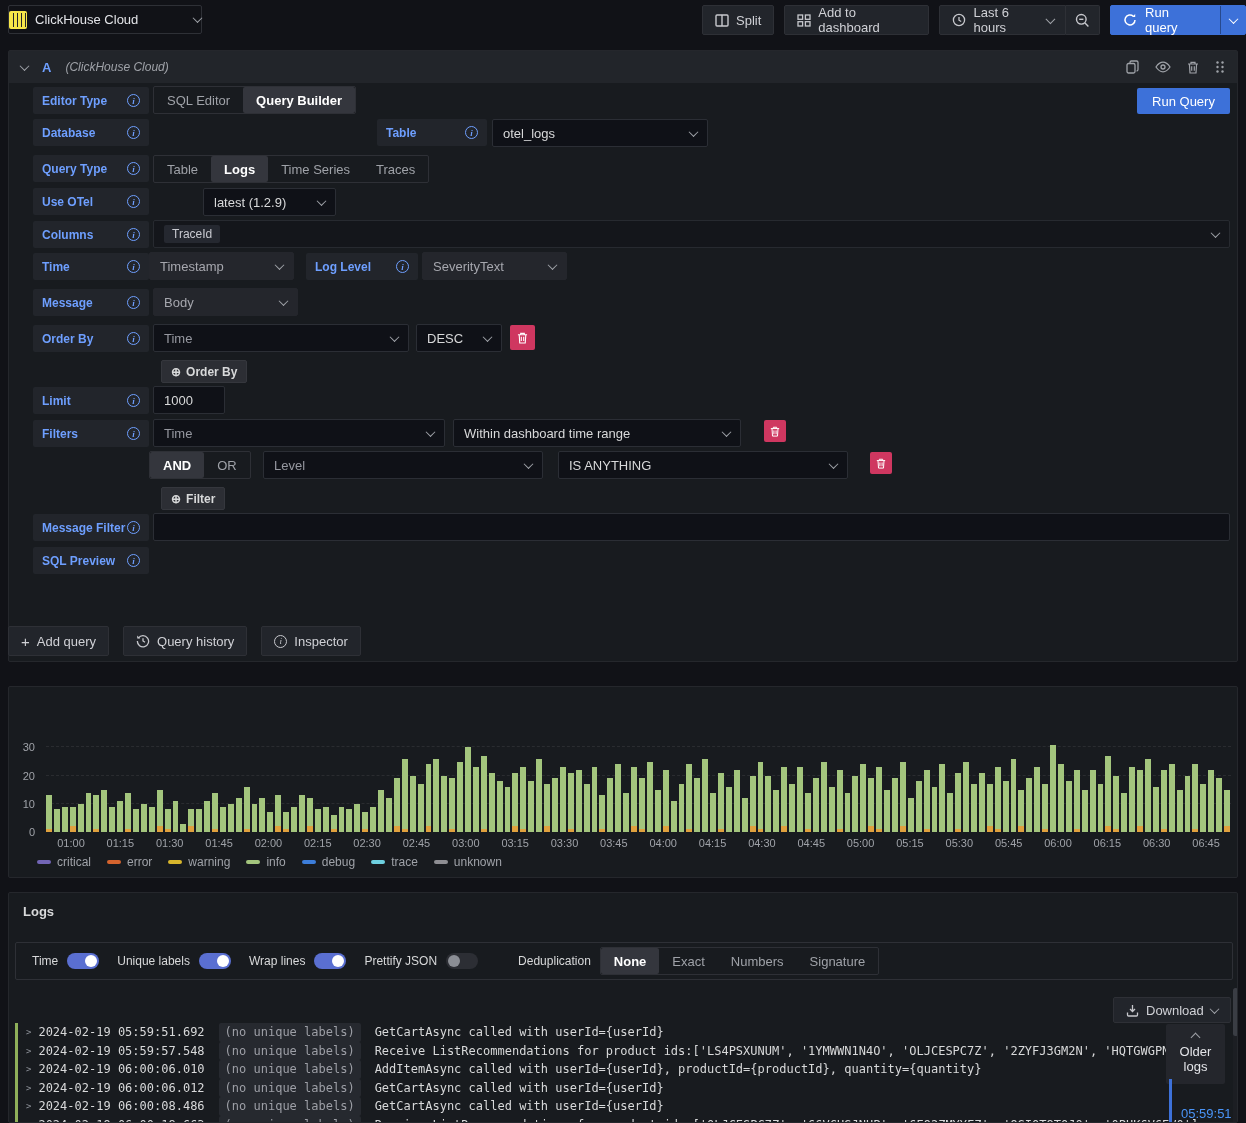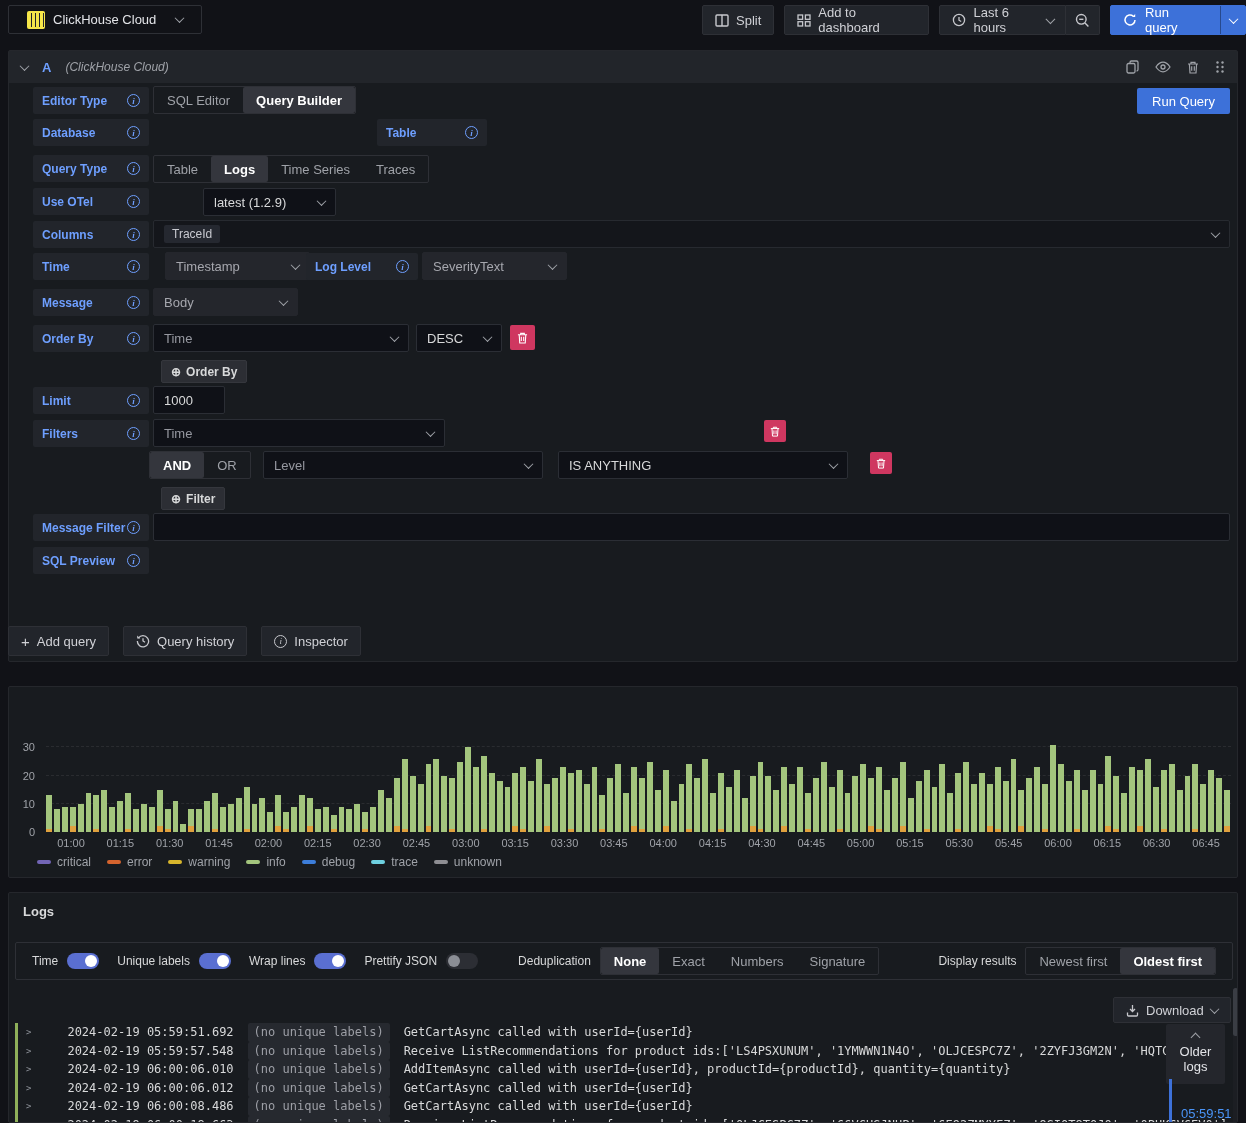--- a/index.html
+++ b/index.html
@@ -33,21 +33,21 @@
   .toggle.on .knob{ left:auto; right:2px; background:#fff; }
   .trash{ width:25px; height:25px; border-radius:2px; background:#cf3760; display:inline-flex;
           align-items:center; justify-content:center; cursor:pointer; flex:none; }
   .addbtn{ display:inline-flex; align-items:center; gap:5px; background:#2c2e34; border:1px solid #35373d;
            border-radius:2px; color:#d8d9da; font-size:12px; font-weight:600; height:23px; padding:0 9px; cursor:pointer; }
   .icon{ display:inline-flex; align-items:center; justify-content:center; }
   svg{ display:block; }
 
   
   .ds-picker{ left:8px; top:5px; width:194px; height:29px; background:#111217; border:1px solid #2e3036;
-              border-radius:2px; display:flex; align-items:center; padding:0 18px; gap:8px; cursor:pointer; }
+              border-radius:2px; display:flex; align-items:center; padding:0 0; gap:8px; cursor:pointer; }
   .ch-logo{ width:18px; height:18px; border-radius:2px; background:#f6e649;
             background-image:repeating-linear-gradient(90deg,#23242a 1px,#23242a 2.5px,transparent 2.5px,transparent 5px);
             background-position:1px 0; background-size:16px 14px; background-repeat:no-repeat; background-origin:content-box; padding:2px; }
   .ds-picker .name{ font-size:13px; color:#e3e4e8; flex:1; }
   .runq{ background:#3d71d9; border-color:#3d71d9; color:#fff; font-weight:500; padding:0; }
   .runq .main{ display:flex; align-items:center; gap:8px; padding:0 12px; height:100%; }
   .runq .dd{ display:flex; align-items:center; justify-content:center; width:26px; height:100%; border-left:1px solid rgba(0,0,0,.35); }
   .runq .chev{ border-color:#fff; }
 
   
@@ -72,21 +72,21 @@
   .legend .li{ display:flex; gap:6px; align-items:center; color:#9fa2a8; font-size:12px; cursor:pointer; }
   .legend .sw{ width:14px; height:4px; border-radius:2px; }
 
   
   .ctrlbar{ border:1px solid #2e3036; border-radius:2px; display:flex; align-items:center; padding:0 16px; gap:10px; }
   .ctl-label{ font-size:12px; font-weight:500; color:#d8d9da; white-space:nowrap; }
   .group{ display:flex; align-items:center; gap:9px; margin-right:18px; }
   .logrow{ display:flex; align-items:flex-start; font-family:"DejaVu Sans Mono", monospace; font-size:12px;
            line-height:18.5px; color:#d8d9da; border-left:3px solid #8fb05a; padding-left:6px; white-space:nowrap; }
   .logrow .rchev{ color:#8e9299; font-size:9px; margin:0 7px 0 2px; line-height:18.5px; }
-  .logrow .ltime{ margin-right:14px;margin-left:29px; }
+  .logrow .ltime{ margin-right:14px; }
   .logrow .llabels{ background:#26292f; color:#9d9fa6; padding:0 6px; border-radius:2px; margin-right:14px; }
   .olderlogs{ background:#24262c; border-radius:2px; color:#e3e4e8; font-size:13px; font-weight:500; text-align:center;
               display:flex; flex-direction:column; align-items:center; justify-content:center; gap:3px; cursor:pointer; }
 </style>
 </head>
 <body>
 
 <div id="app">
 
   <div class="abs ds-picker">
@@ -203,20 +203,24 @@
       </div>
 
     <div class="abs lbl" style="left:24px; top:68px; width:116px;">
       <span>Database</span>
         <span class="info-i">i</span>
     </div>
     <div class="abs lbl" style="left:368px; top:68px; width:110px;">
       <span>Table</span>
         <span class="info-i">i</span>
     </div>
+    <div class="abs inp" style="left:483px; top:68px; width:216px;">
+      <span>otel_logs</span>
+        <span class="chev"></span>
+    </div>
 
     <div class="abs lbl" style="left:24px; top:104px; width:116px;">
       <span>Query Type</span>
         <span class="info-i">i</span>
     </div>
     <div class="abs seg" style="left:144px; top:104px;" id="seg-query-type">
         <span class="opt">Table</span>
         <span class="opt sel">Logs</span>
         <span class="opt">Time Series</span>
         <span class="opt">Traces</span>
@@ -240,21 +244,21 @@
     </div>
     <div class="abs inp" style="left:144px; top:169px; width:1077px; background:#14161b; border-color:#272a30;">
       <span class="chip">TraceId</span>
       <span class="chev"></span>
     </div>
 
     <div class="abs lbl" style="left:24px; top:202px; width:116px;">
       <span>Time</span>
         <span class="info-i">i</span>
     </div>
-    <div class="abs inp lite" style="left:156px; top:201px; width:145px;gap:20px;">
+    <div class="abs inp lite" style="left:140px; top:201px; width:145px;gap:20px;">
       <span>Timestamp</span>
         <span class="chev"></span>
     </div>
     <div class="abs lbl" style="left:297px; top:202px; width:112px;">
       <span>Log Level</span>
         <span class="info-i">i</span>
     </div>
     <div class="abs inp lite" style="left:413px; top:201px; width:145px;">
       <span>SeverityText</span>
         <span class="chev"></span>
@@ -298,20 +302,24 @@
     <div class="abs inp" style="left:144px; top:335px; width:72px;">
       <span>1000</span>
     </div>
 
     <div class="abs lbl" style="left:24px; top:369px; width:116px;">
       <span>Filters</span>
         <span class="info-i">i</span>
     </div>
     <div class="abs inp" style="left:144px; top:368px; width:292px;">
       <span class="ph">Time</span>
+        <span class="chev"></span>
+    </div>
+    <div class="abs inp" style="left:444px; top:368px; width:288px;">
+      <span>Within dashboard time range</span>
         <span class="chev"></span>
     </div>
     <div class="abs trash" style="left:755px; top:369px; width:22px; height:22px;">
       <svg width="10" height="11" viewBox="0 0 12 13">
           <path d="M1 3h10M4 3V1.4h4V3M2.4 3l.6 9h6l.6-9M4.7 5.2v4.6M7.3 5.2v4.6" fill="none" stroke="#fff" stroke-width="1.2"></path>
         </svg>
     </div>
 
     <div class="abs seg" style="left:140px; top:400px;" id="seg-conj">
         <span class="opt sel">AND</span>
@@ -975,27 +983,20 @@
             </span>
           </span>
         </span>
       <span class="group" style="margin-left:12px;">
         <span class="ctl-label">Deduplication</span>
         <span class="seg" id="seg-dedup">
             <span class="opt sel">None</span>
             <span class="opt">Exact</span>
             <span class="opt">Numbers</span>
             <span class="opt">Signature</span>
-          </span>
-      </span>
-      <span class="group" style="margin-left:auto; margin-right:0;">
-        <span class="ctl-label">Display results</span>
-        <span class="seg" id="seg-display">
-            <span class="opt">Newest first</span>
-            <span class="opt sel">Oldest first</span>
           </span>
       </span>
     </div>
 
     <div class="abs btn" style="left:1104px; top:104px; height:26px;">
       <span class="icon">
         <svg width="13" height="13" viewBox="0 0 13 13">
             <path d="M6.5 1v6M4 5l2.5 2.5L9 5" fill="none" stroke="#c7c8cd" stroke-width="1.3"></path>
             <path d="M1.5 8.5V11a1 1 0 0 0 1 1h8a1 1 0 0 0 1-1V8.5" fill="none" stroke="#c7c8cd" stroke-width="1.3"></path>
           </svg>

